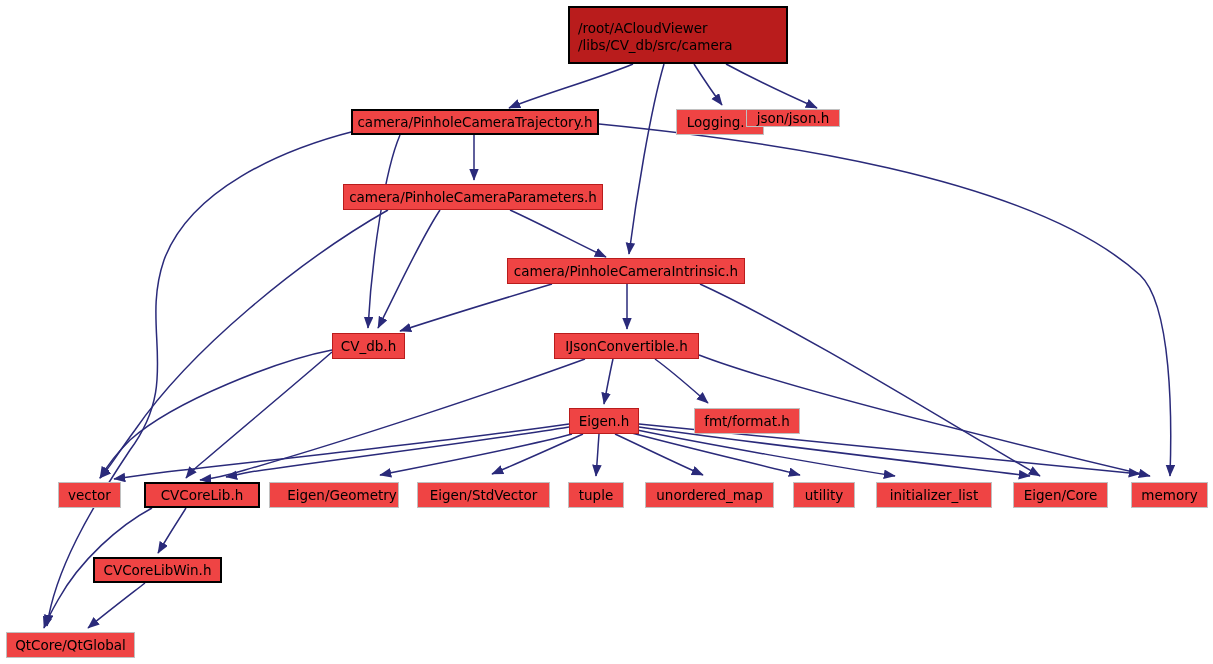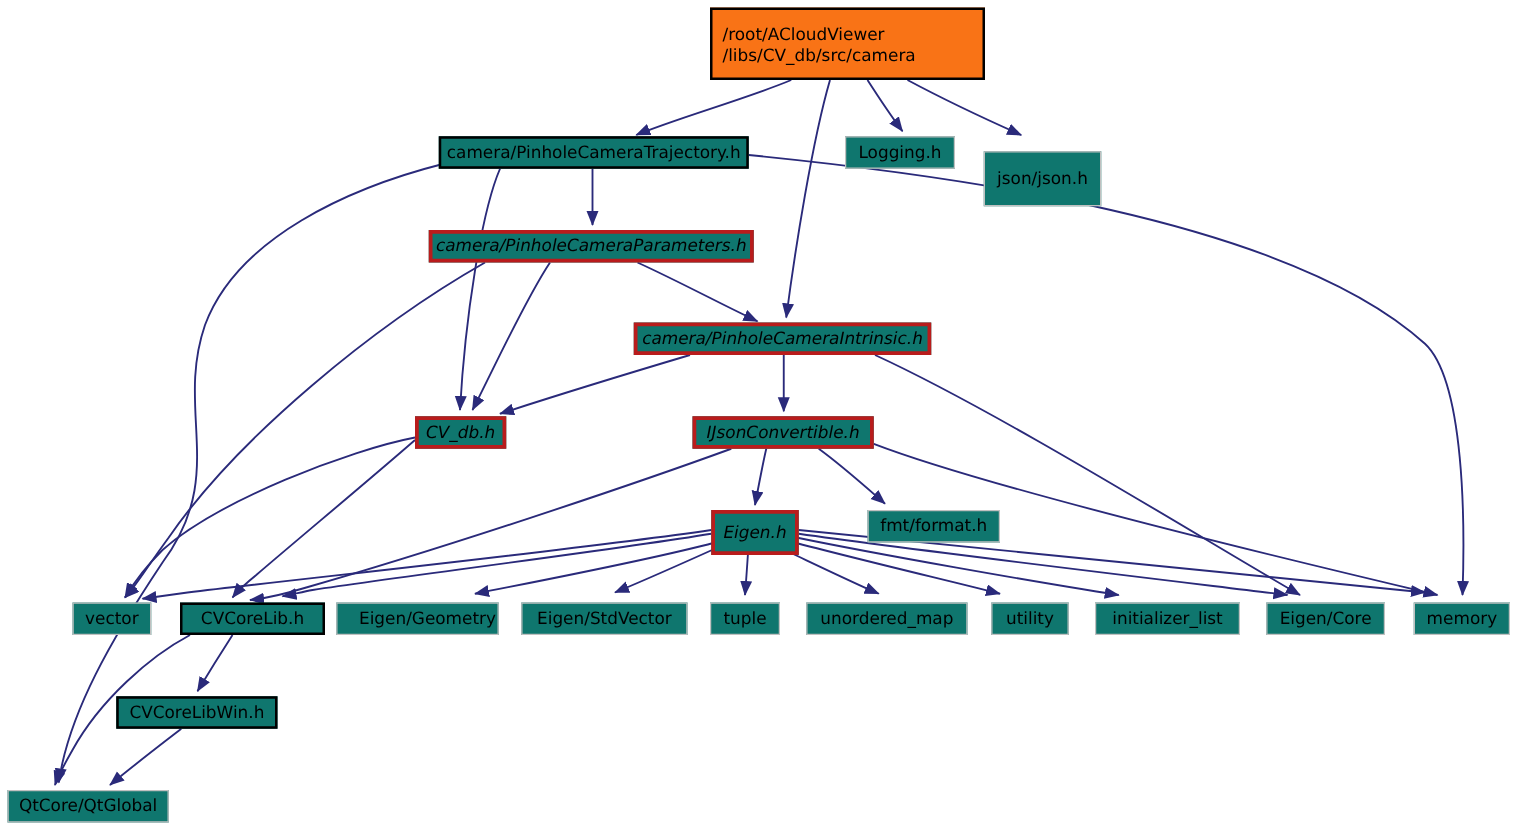--- a/index.html
+++ b/index.html
@@ -21,42 +21,41 @@
   }
   #graph-svg {
     position: absolute;
     left: 0; top: 0;
     width: 1213px;
     height: 664px;
   }
   .node {
     position: absolute;
     box-sizing: border-box;
-    background: #0f766e;
+    background: #ef4444;
     border: 1px solid #c0c0c0;
     display: flex;
     flex-direction: column;
     align-items: center;
     justify-content: center;
     font-size: 13.5px;
     color: #000000;
     line-height: 16.5px;
     white-space: nowrap;
     text-align: center;
     z-index: 5;
   }
   .node.strong {
-    border: 3px solid #b91c1c;
-    font-style: italic;
+    border: 1px solid #b91c1c;
   }
   .node.bold {
     border: 2px solid #000000;
   }
   .node.root {
-    background: #f97316;
+    background: #b91c1c;
     border: 2px solid #000000;
     align-items: flex-start;
     padding-left: 8px;
     padding-top: 3px;
     justify-content: center;
   }
   .node .line {
     display: block;
   }
   .node.root .line {
@@ -113,36 +112,36 @@
       <div class="node root" style="left: 568px; top: 6px; width: 220px; height: 58px;">
         <span class="line">/root/ACloudViewer</span>
         <span class="line">/libs/CV_db/src/camera</span>
       </div>
       <div class="node bold" style="left: 351px; top: 109px; width: 248px; height: 26px;">
         <span class="line">camera/PinholeCameraTrajectory.h</span>
       </div>
       <div class="node light" style="left: 676px; top: 109px; width: 88px; height: 26px;">
         <span class="line">Logging.h</span>
       </div>
-      <div class="node light" style="left: 787px; top: 109px; width: 94px; height: 44px; margin-top: 12px;">
+      <div class="node light" style="left: 746px; top: 109px; width: 94px; height: 18px;">
         <span class="line">json/json.h</span>
       </div>
       <div class="node strong" style="left: 343px; top: 184px; width: 260px; height: 26px;">
         <span class="line">camera/PinholeCameraParameters.h</span>
       </div>
       <div class="node strong" style="left: 507px; top: 258px; width: 238px; height: 26px;">
         <span class="line">camera/PinholeCameraIntrinsic.h</span>
       </div>
       <div class="node strong" style="left: 332px; top: 333px; width: 73px; height: 26px;">
         <span class="line">CV_db.h</span>
       </div>
       <div class="node strong" style="left: 554px; top: 333px; width: 145px; height: 26px;">
         <span class="line">IJsonConvertible.h</span>
       </div>
-      <div class="node strong" style="left: 569px; top: 408px; width: 70px; height: 36px;">
+      <div class="node strong" style="left: 569px; top: 408px; width: 70px; height: 26px;">
         <span class="line">Eigen.h</span>
       </div>
       <div class="node light" style="left: 694px; top: 408px; width: 106px; height: 26px;">
         <span class="line">fmt/format.h</span>
       </div>
       <div class="node light" style="left: 58px; top: 482px; width: 63px; height: 26px;">
         <span class="line">vector</span>
       </div>
       <div class="node bold" style="left: 144px; top: 482px; width: 116px; height: 26px; align-items: center;">
         <span class="line">CVCoreLib.h</span>

